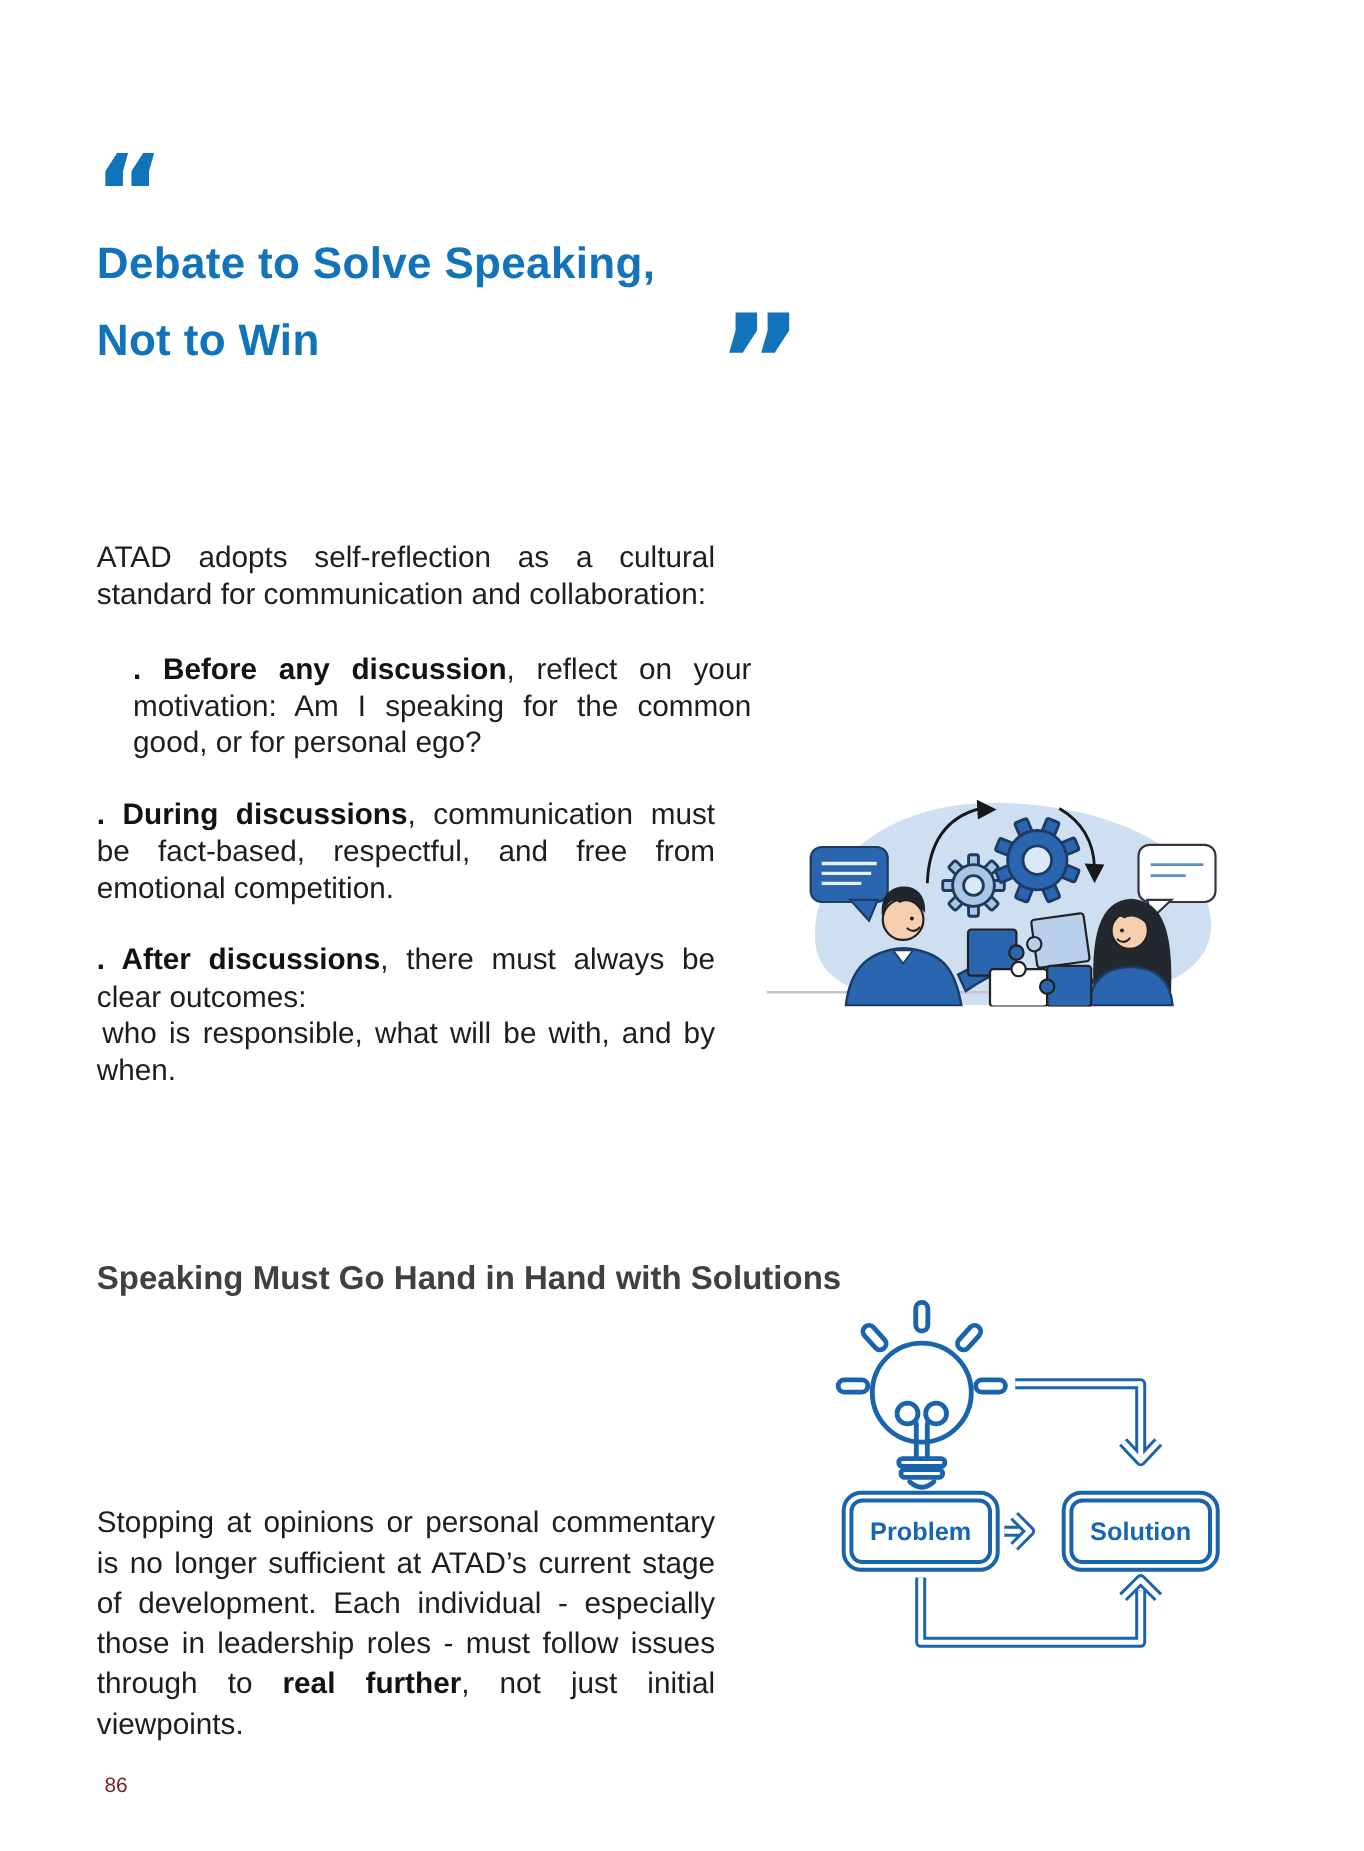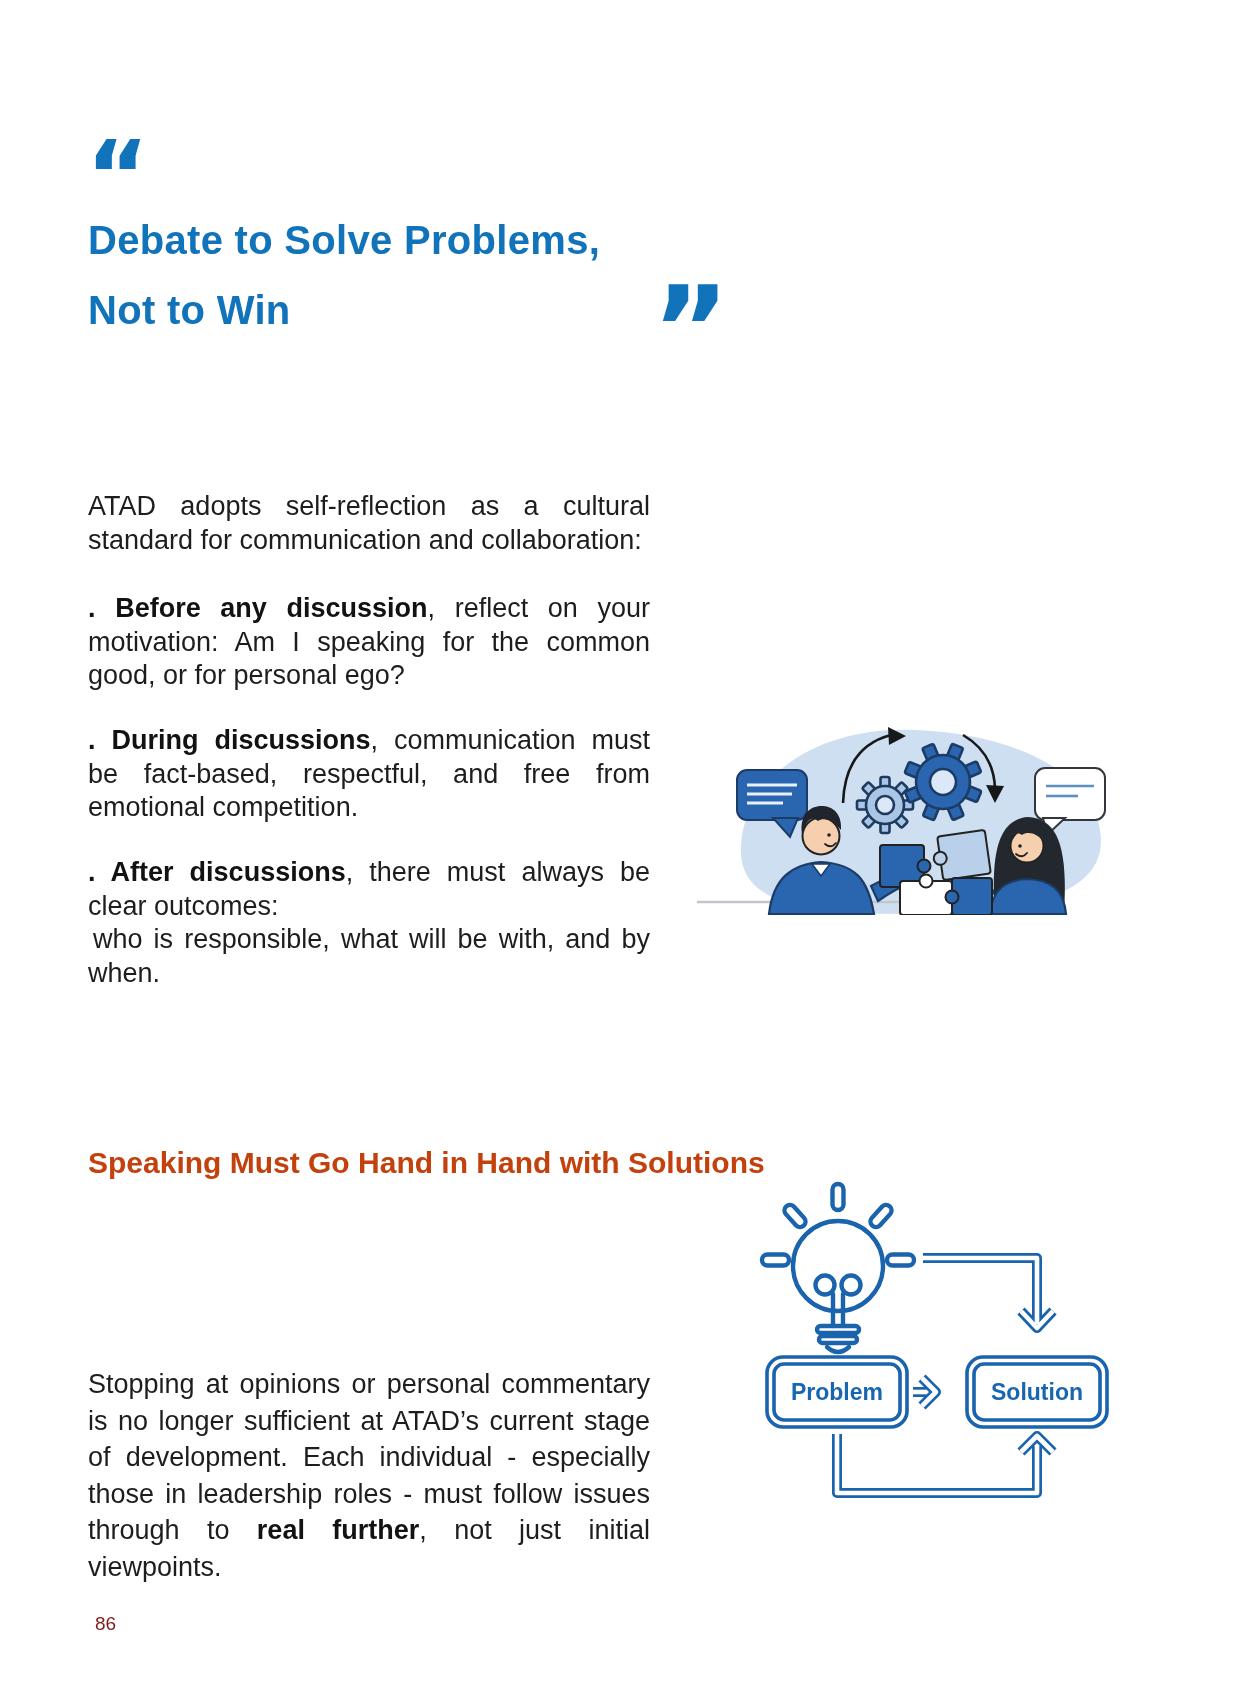--- a/index.html
+++ b/index.html
@@ -12,49 +12,49 @@
     font-family:"DejaVu Sans",sans-serif;}
   .quote-open{left:86px;top:128px;font-size:96px;}
   .quote-close{left:652px;top:270px;font-size:118px;}
   .title{position:absolute;left:88px;top:205px;width:700px;
     color:#1173b9;font-weight:bold;font-size:40px;line-height:70px;letter-spacing:.3px;}
   
   .para{position:absolute;left:88px;width:562px;font-size:27px;line-height:33.5px;
     text-align:justify;margin:0;}
   .para b{font-weight:bold;color:#121214;}
   .p-intro{top:490px;}
-  .p-b1{top:592px;}
+  .p-b1{top:592px;margin-left:33px;}
   .p-b2{top:724px;}
   .p-b3{top:856px;}
   .p-concl{top:1024px;}
   .p-standards{top:1224px;line-height:34.5px;}
   .p-closing{top:1366px;line-height:36.5px;}
   .subheading{position:absolute;left:88px;top:1146px;width:900px;
-    color:#c2410c;font-weight:bold;font-size:30px;line-height:34px;text-align:left;}
+    color:#404040;font-weight:bold;font-size:30px;line-height:34px;text-align:left;}
   .lead-space{padding-left:5px;}
   .page-number{position:absolute;left:95px;top:1613px;font-size:19px;color:#7f1d1d;}
   .illus{position:absolute;}
   .illus-team{left:695px;top:685px;width:415px;height:230px;}
   .illus-diagram{left:755px;top:1180px;width:370px;height:330px;}
   svg{display:block;}
   .tube-b{stroke:#1a63ad;stroke-width:10;fill:none;stroke-linejoin:round;}
   .tube-w{stroke:#ffffff;stroke-width:4.6;fill:none;stroke-linejoin:round;}
   .bulb-line{stroke:#1a63ad;stroke-width:4.4;fill:none;stroke-linecap:round;}
   .box-line{stroke:#1a63ad;stroke-width:3.6;fill:#ffffff;}
   .diagram-label{font-family:"Liberation Sans",sans-serif;font-weight:bold;
     font-size:23px;fill:#1766b2;}
 </style>
 </head>
 <body>
 
 <div class="page">
 
   <div class="quote-mark quote-open">“</div>
   <div class="title">
-    <div>Debate to Solve Problems,</div>
+    <div>Debate to Solve Speaking,</div>
     <div>Not to Win</div>
   </div>
   <div class="quote-mark quote-close">”</div>
 
   <p class="para p-intro">ATAD adopts self-reflection as a cultural standard for communication and collaboration:</p>
 
   <p class="para p-b1">
     <b>. Before any discussion</b><span>, reflect on your motivation: Am I speaking for the common good, or for personal ego?</span>
   </p>
 

